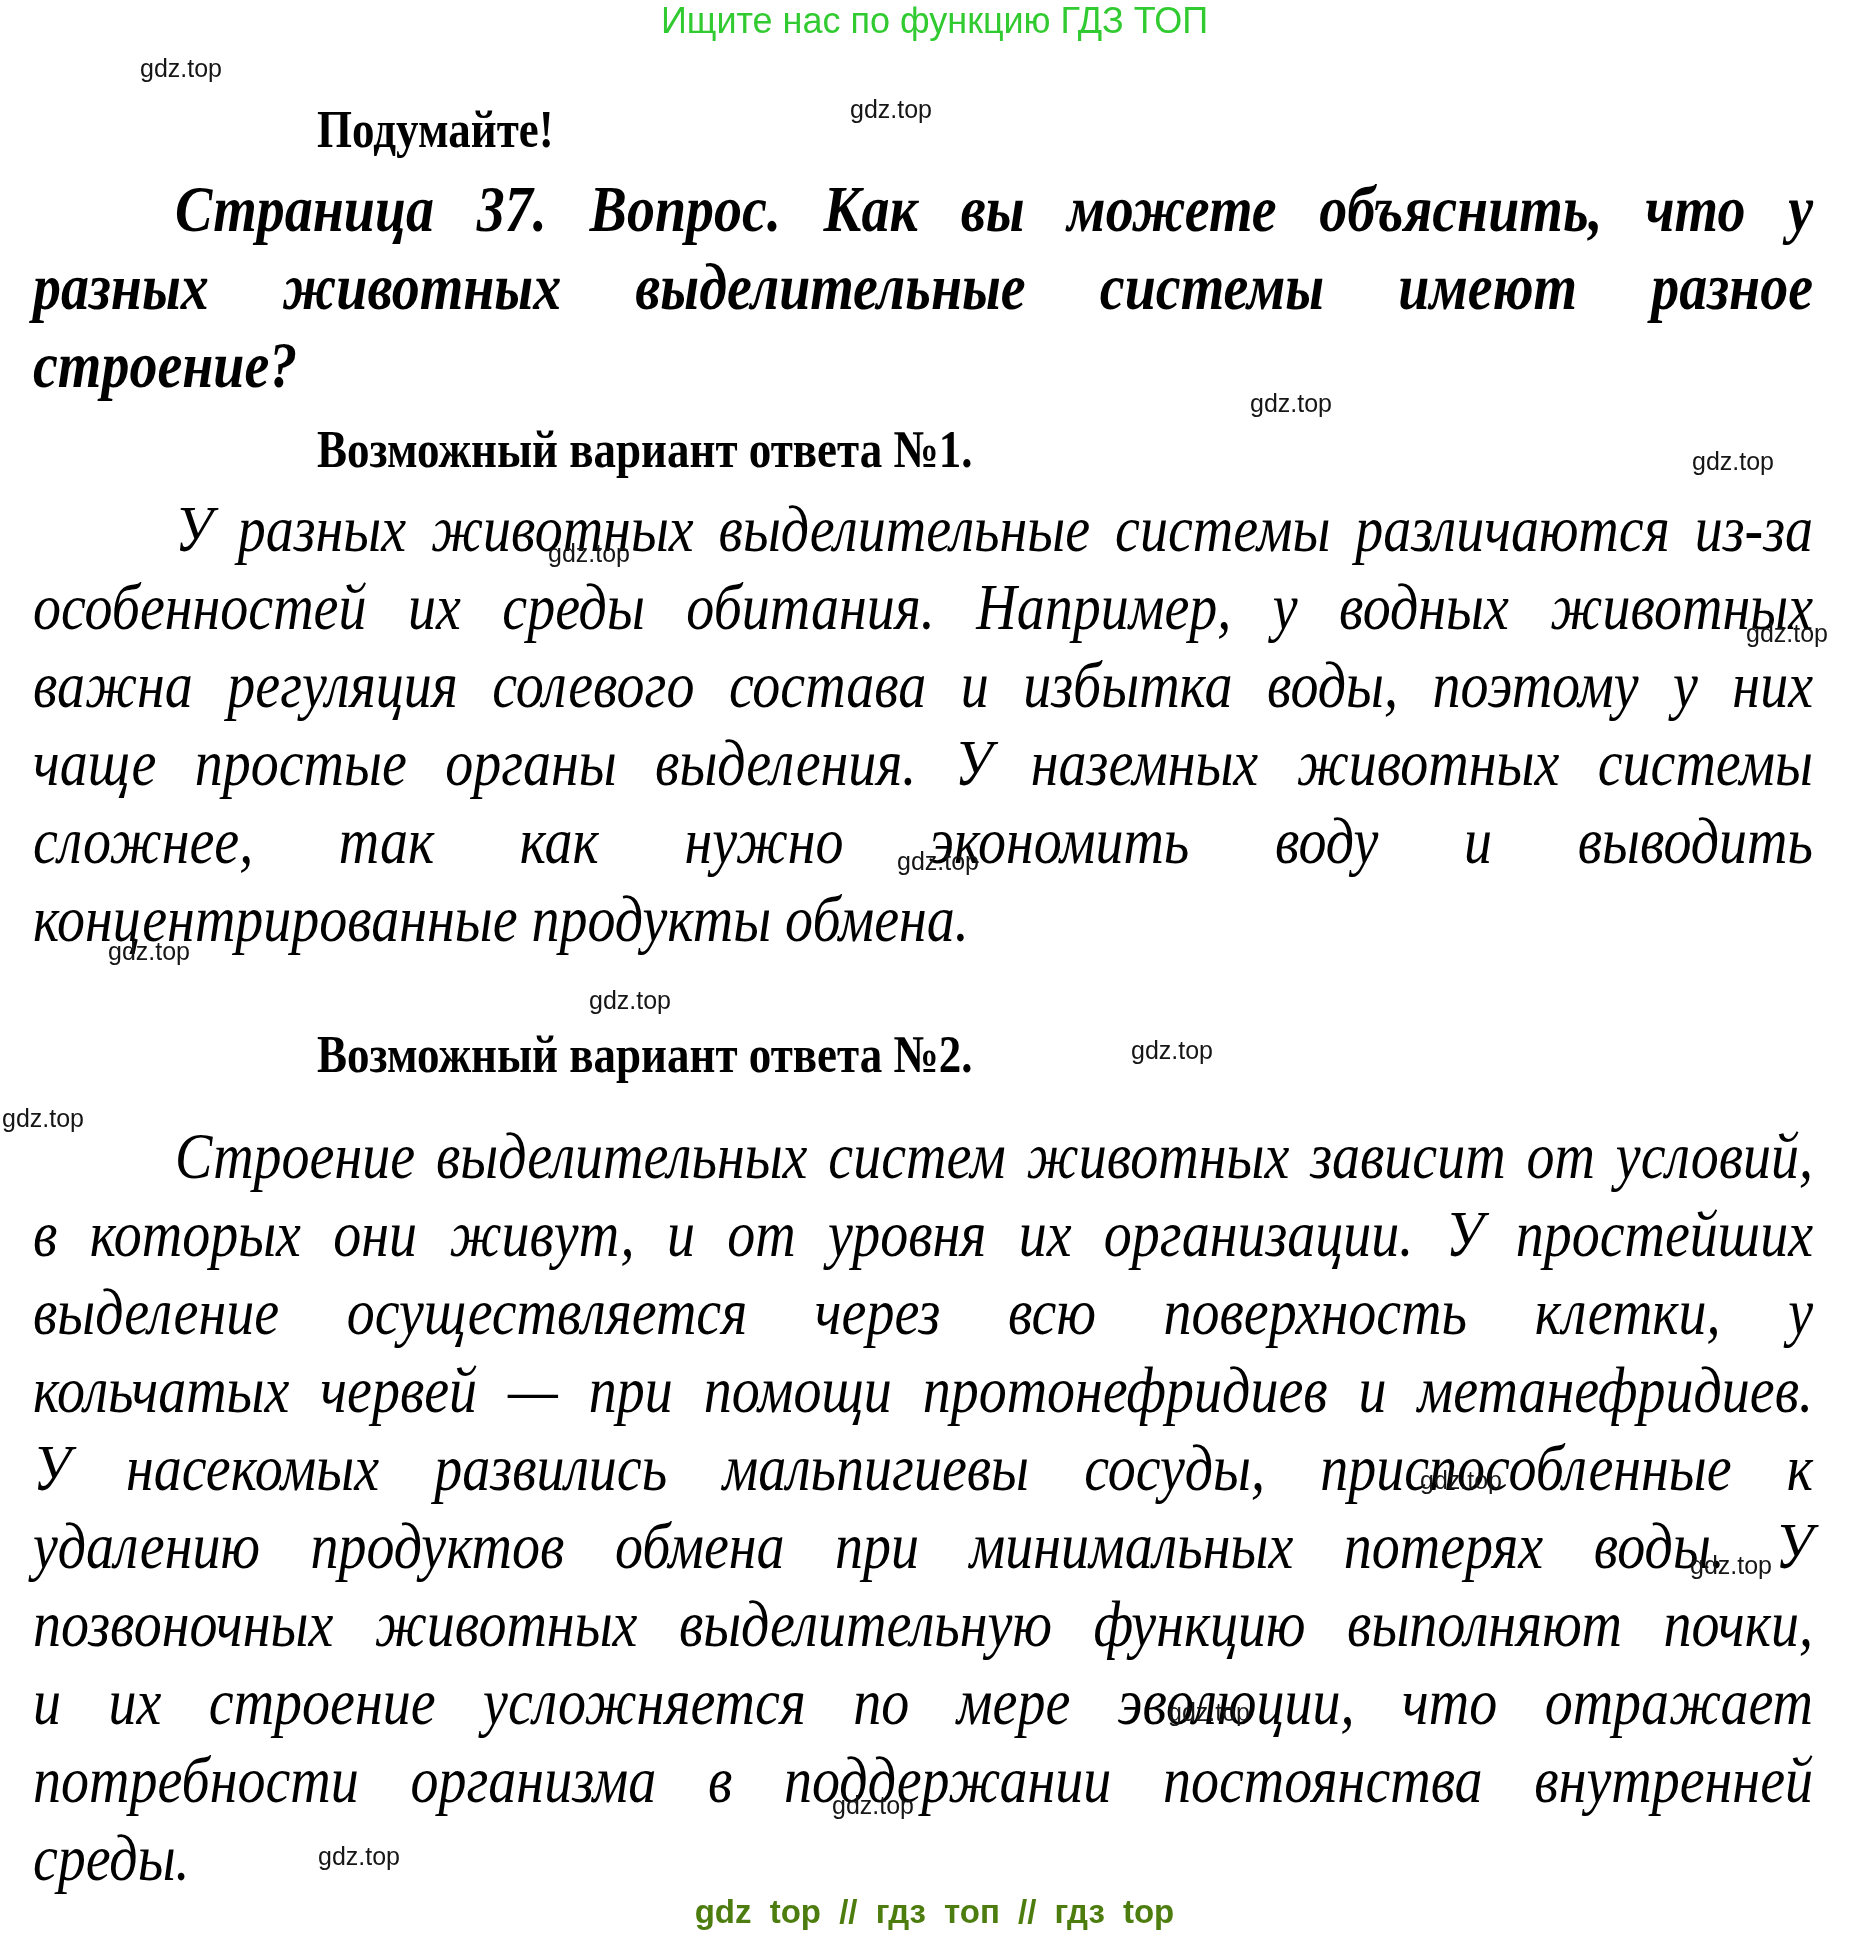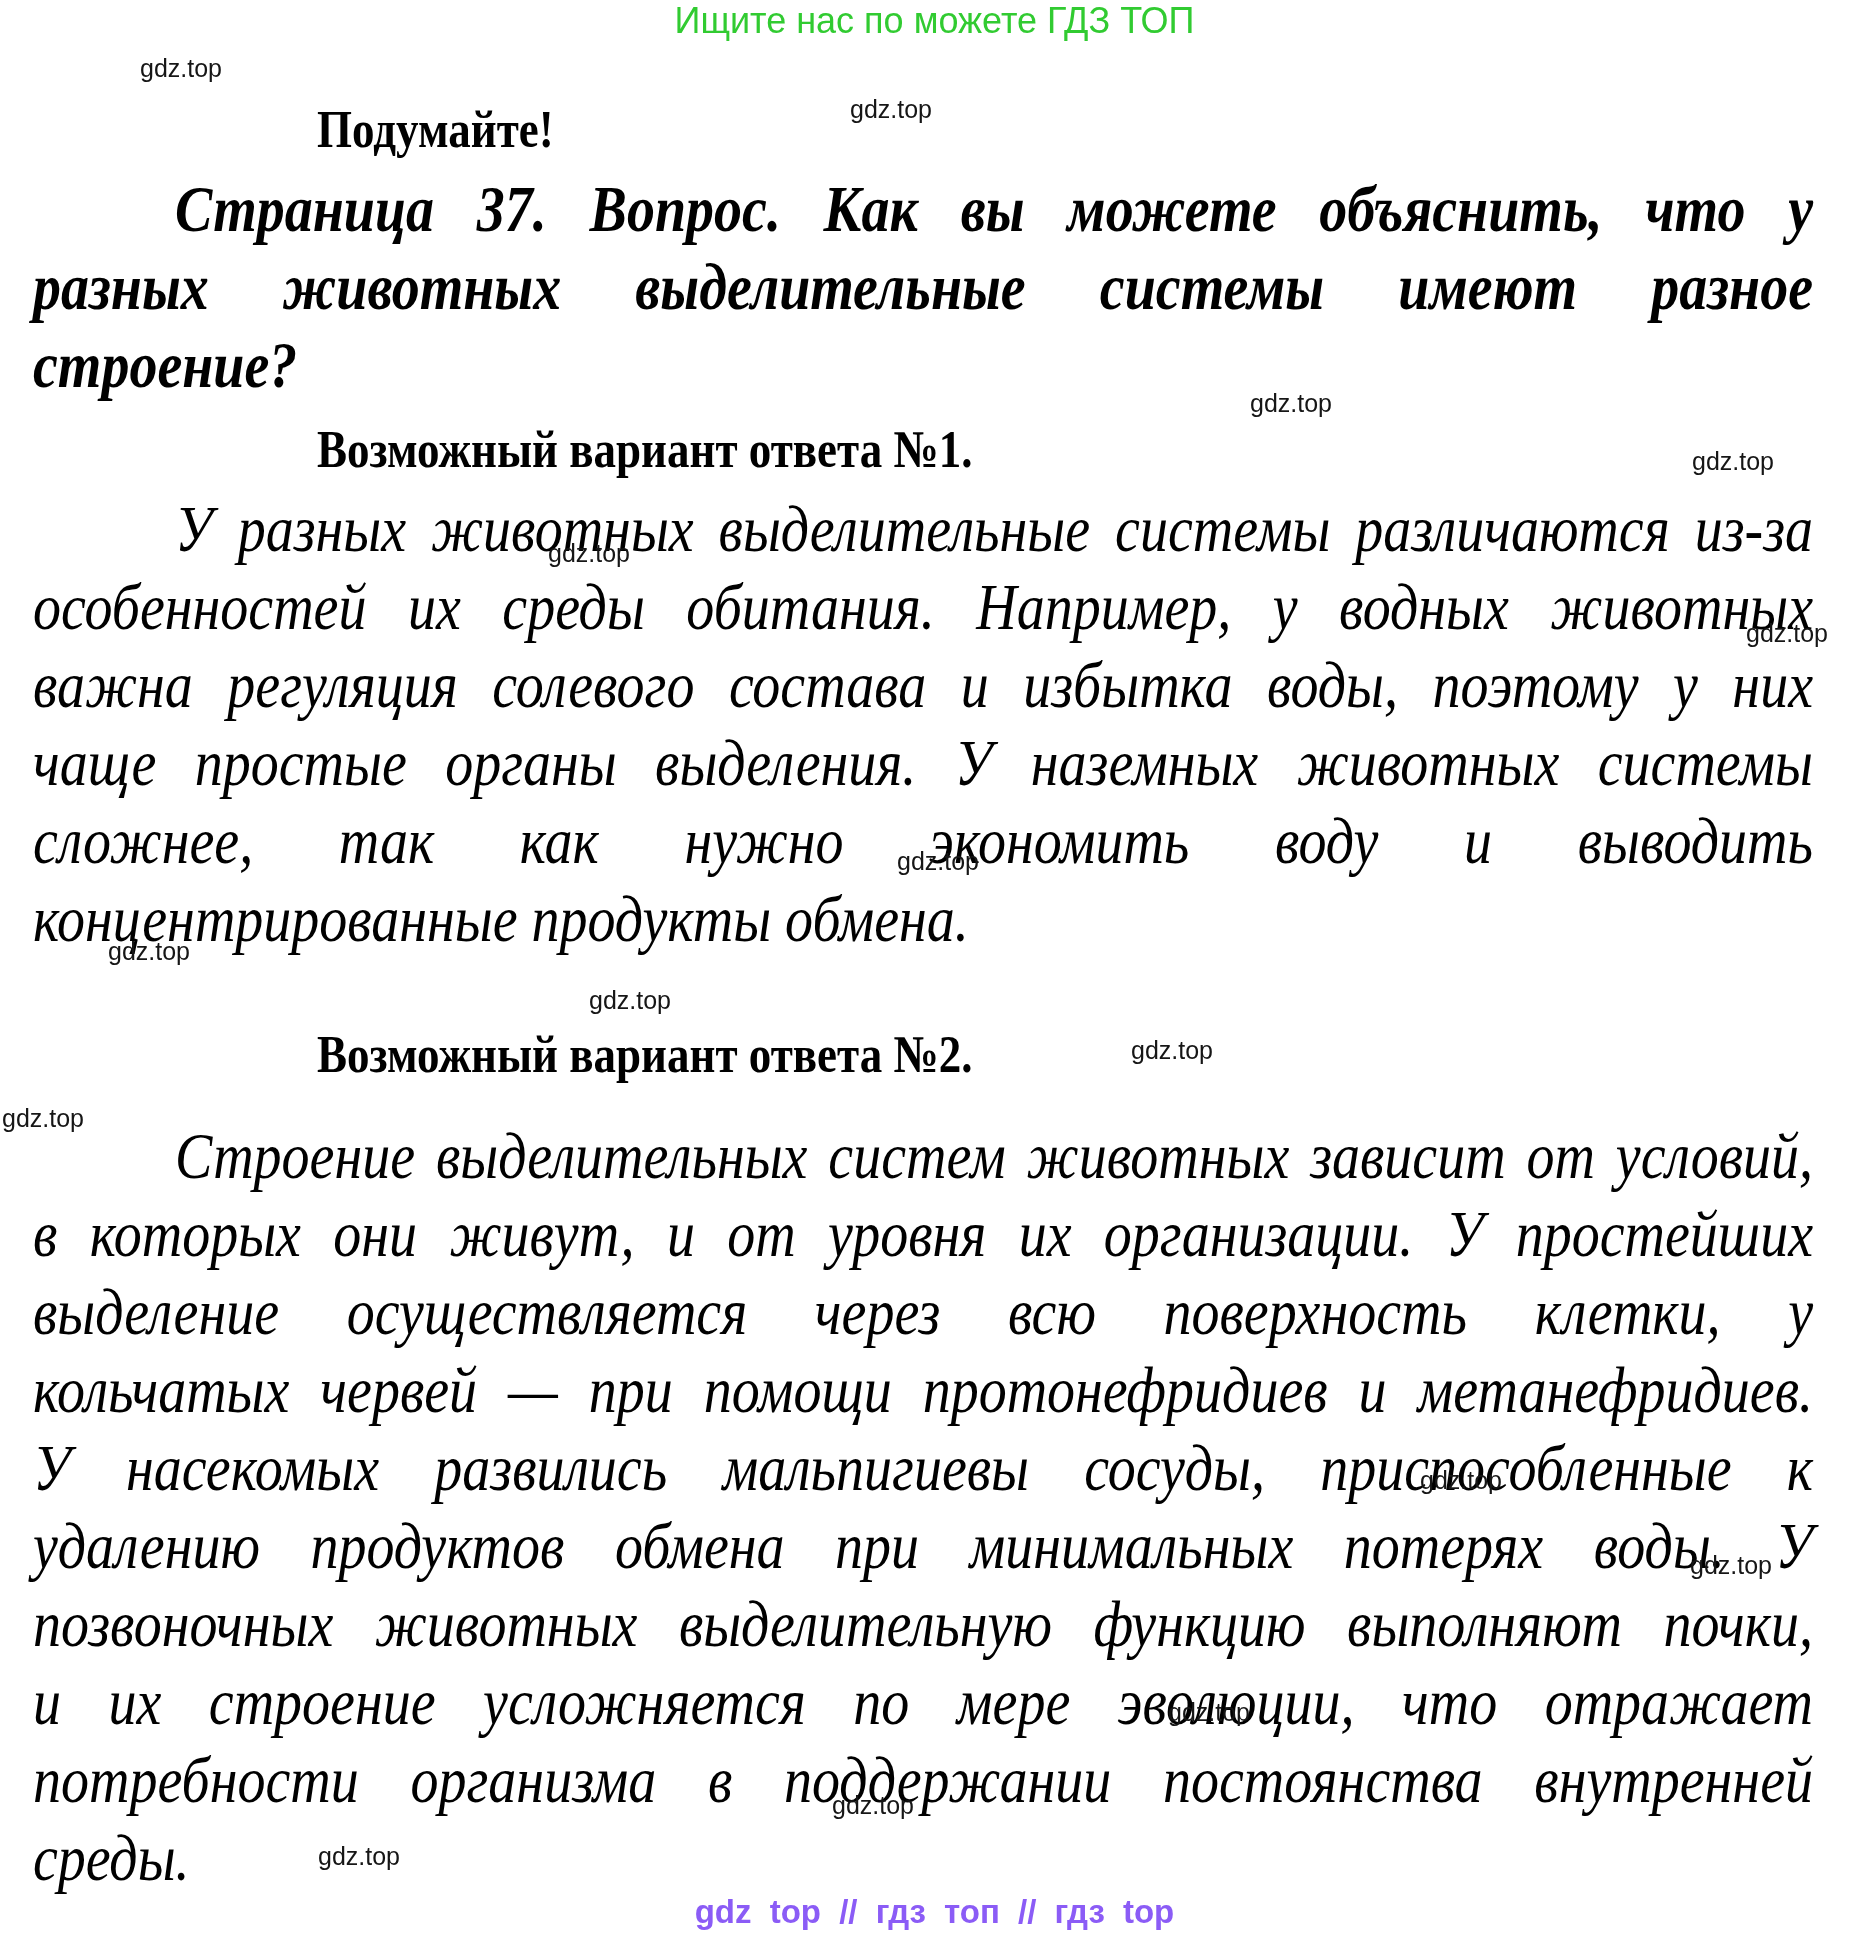--- a/index.html
+++ b/index.html
@@ -55,29 +55,29 @@
   .w9{left:589px;top:985px}  .w10{left:1131px;top:1035px}
   .w11{left:2px;top:1103px}  .w12{left:1420px;top:1465px}
   .w13{left:1690px;top:1550px}.w14{left:1168px;top:1697px}
   .w15{left:832px;top:1790px}.w16{left:318px;top:1841px}
   .footer{
     position:absolute;left:0;top:1893px;width:100%;
     text-align:center;
     font-family:"Liberation Sans",sans-serif;
     font-size:33px;font-weight:700;
     word-spacing:9px;
-    color:#8b5cf6;
+    color:#4d7c0f;
   }
 </style>
 </head>
 <body>
 
 <div class="page">
 
-  <div class="banner">Ищите нас по можете ГДЗ ТОП</div>
+  <div class="banner">Ищите нас по функцию ГДЗ ТОП</div>
 
   <div class="content">
 
     <div class="heading" id="heading-think"><span class="tl">Подумайте!</span></div>
 
     <div class="para q">
       <div class="line first">Страница 37. Вопрос. Как вы можете объяснить, что у</div>
       <div class="line">разных животных выделительные системы имеют разное</div>
       <div class="line last">строение?</div>
     </div>

